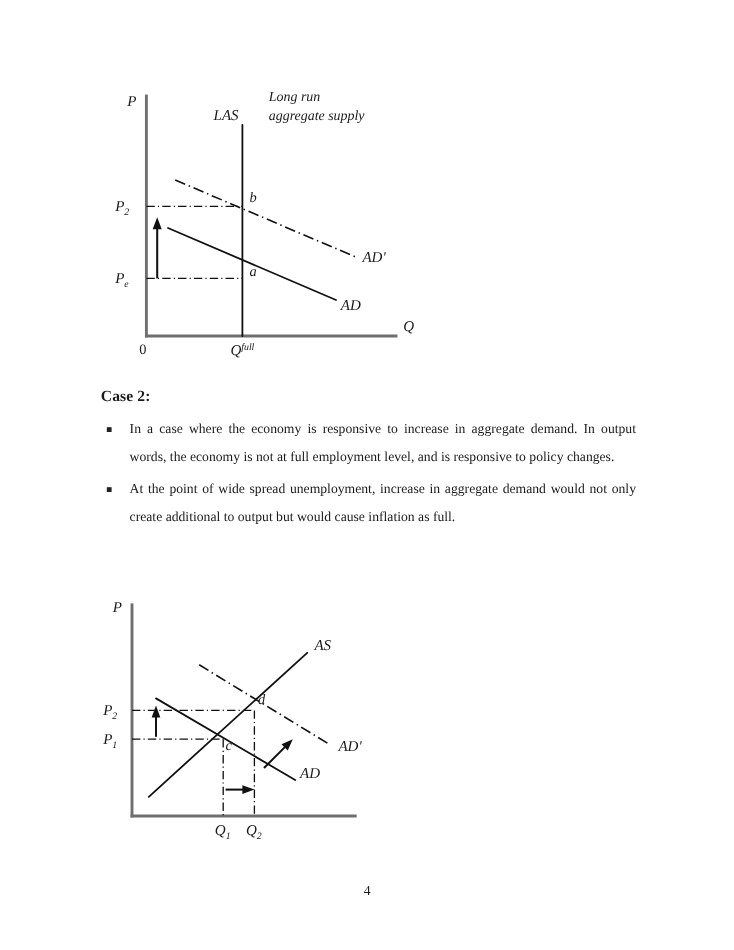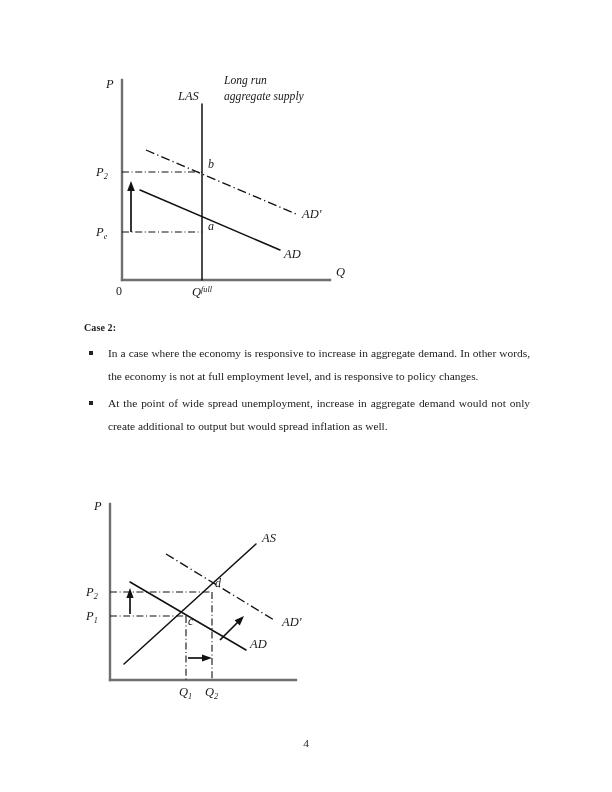--- a/index.html
+++ b/index.html
@@ -57,21 +57,21 @@
 
   
   .text-block {
     position: absolute;
     left: 84px;
     top: 322px;
     width: 446px;
   }
   .case-head {
     font-weight: bold;
-    font-size: 10px;
+    font-size: 13px;
     letter-spacing: 0.1px;
     margin: 0 0 9px 0;
   }
   ul.bullets {
     list-style: none;
     margin: 0;
     padding: 0;
   }
   ul.bullets > li {
     position: relative;
@@ -148,25 +148,25 @@
       <text class="lbl lbl-point" x="124" y="168">a</text>
 
     </svg>
   </div>
 
   <div class="text-block">
     <p class="case-head">Case 2:</p>
     <ul class="bullets">
       <li>
         <span class="sq"></span>
-        <span>In a case where the economy is responsive to increase in aggregate demand. In other words, the economy is not at full employment level, and is responsive to policy changes.</span>
+        <span>In a case where the economy is responsive to increase in aggregate demand. In output words, the economy is not at full employment level, and is responsive to policy changes.</span>
       </li>
       <li>
         <span class="sq"></span>
-        <span>At the point of wide spread unemployment, increase in aggregate demand would not only create additional to output but would spread inflation as well.</span>
+        <span>At the point of wide spread unemployment, increase in aggregate demand would not only create additional to output but would cause inflation as full.</span>
       </li>
     </ul>
   </div>
 
   <div class="figure" id="figure-2">
     <svg width="300" height="215" viewBox="0 0 300 215">
 
       <path class="axis-line" d="M 32 12 L 32 188"></path>
       <path class="axis-line" d="M 32 188 L 218 188"></path>
 

